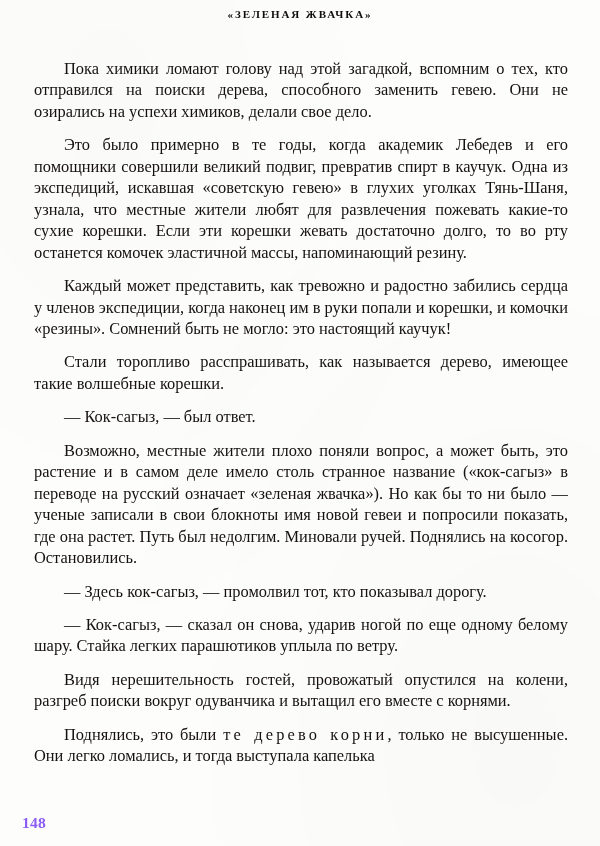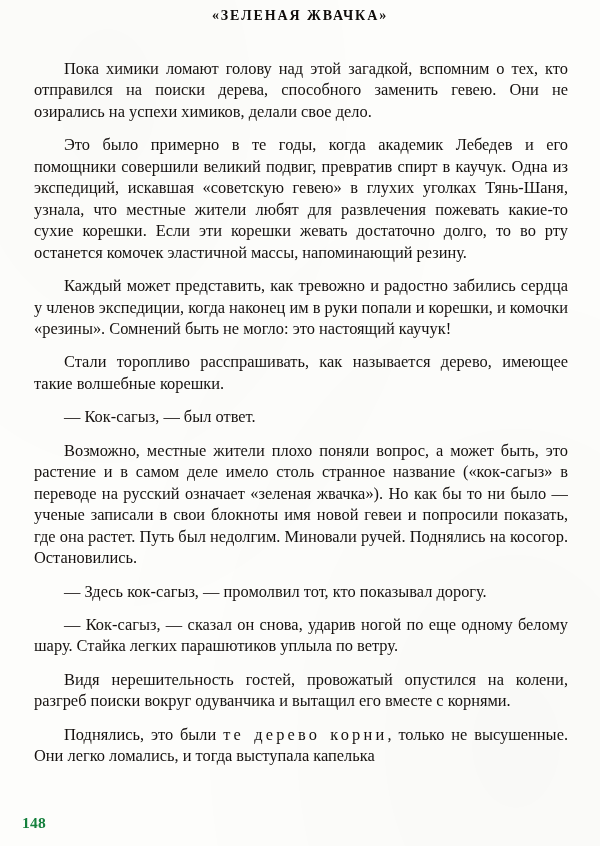--- a/index.html
+++ b/index.html
@@ -36,21 +36,21 @@
     opacity: 0.9;
   }
 
   .page-title {
     position: absolute;
     top: 8px;
     left: 0;
     width: 600px;
     text-align: center;
     font-weight: bold;
-    font-size: 14px;
+    font-size: 11px;
     letter-spacing: 1.9px;
     color: #100d0b;
     font-family: "Liberation Serif", "DejaVu Serif", serif;
   }
 
   .body-text {
     position: absolute;
     top: 46px;
     left: 22px;
     width: 558px;
@@ -77,21 +77,21 @@
     letter-spacing: 3.2px;
   }
 
   .page-number {
     position: absolute;
     left: 22px;
     bottom: 14px;
     font-size: 15.5px;
     font-weight: bold;
     letter-spacing: 0.3px;
-    color: #15803d;
+    color: #8b5cf6;
     font-family: "Liberation Serif", "DejaVu Serif", serif;
   }
 </style>
 </head>
 <body>
 
 <div class="page">
 
   <div class="paper-texture"></div>
 

